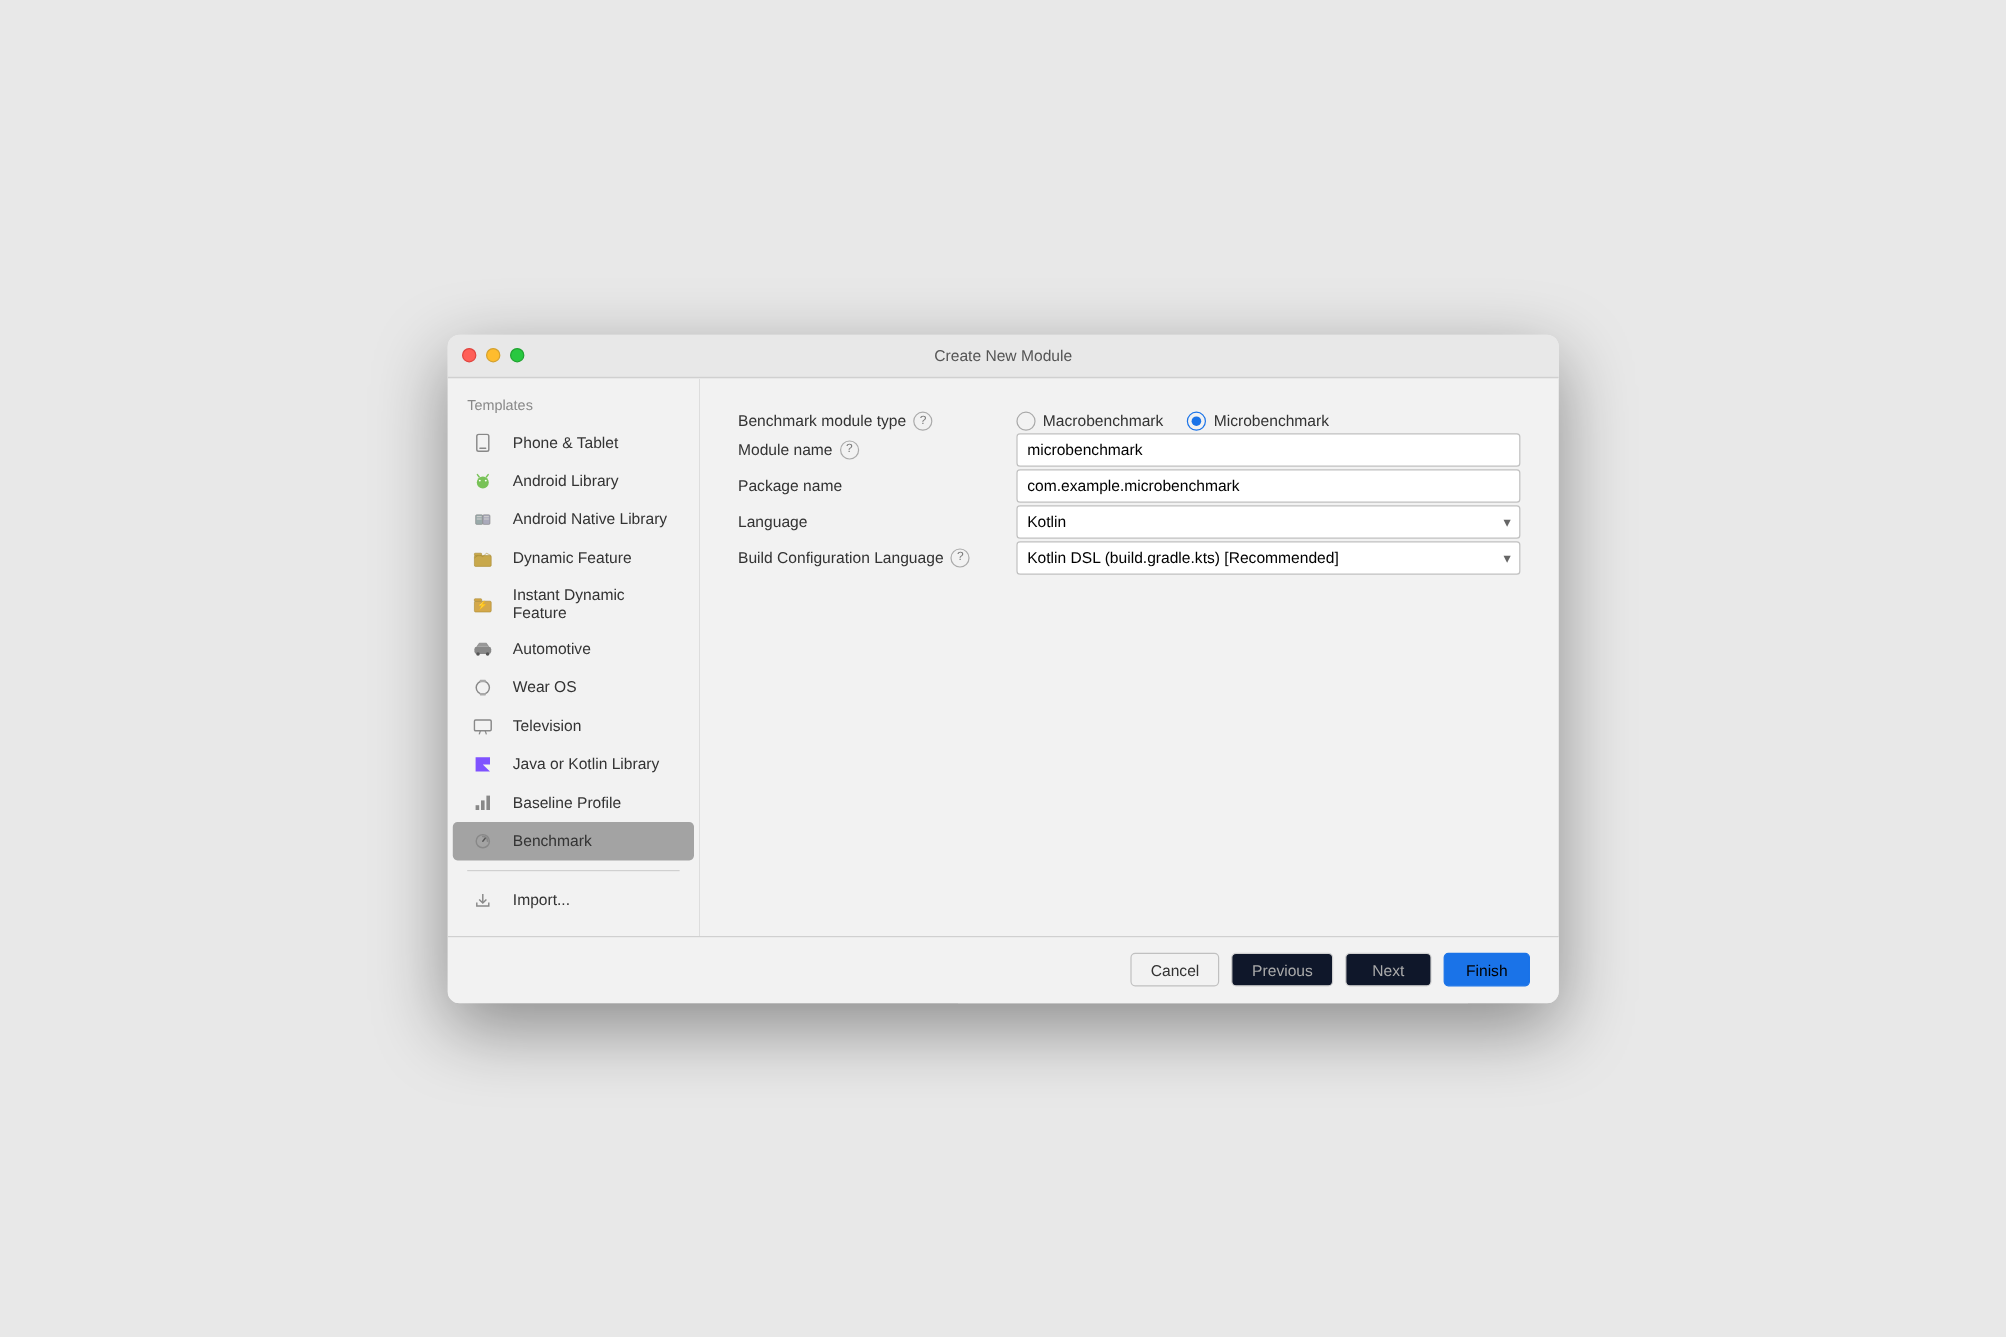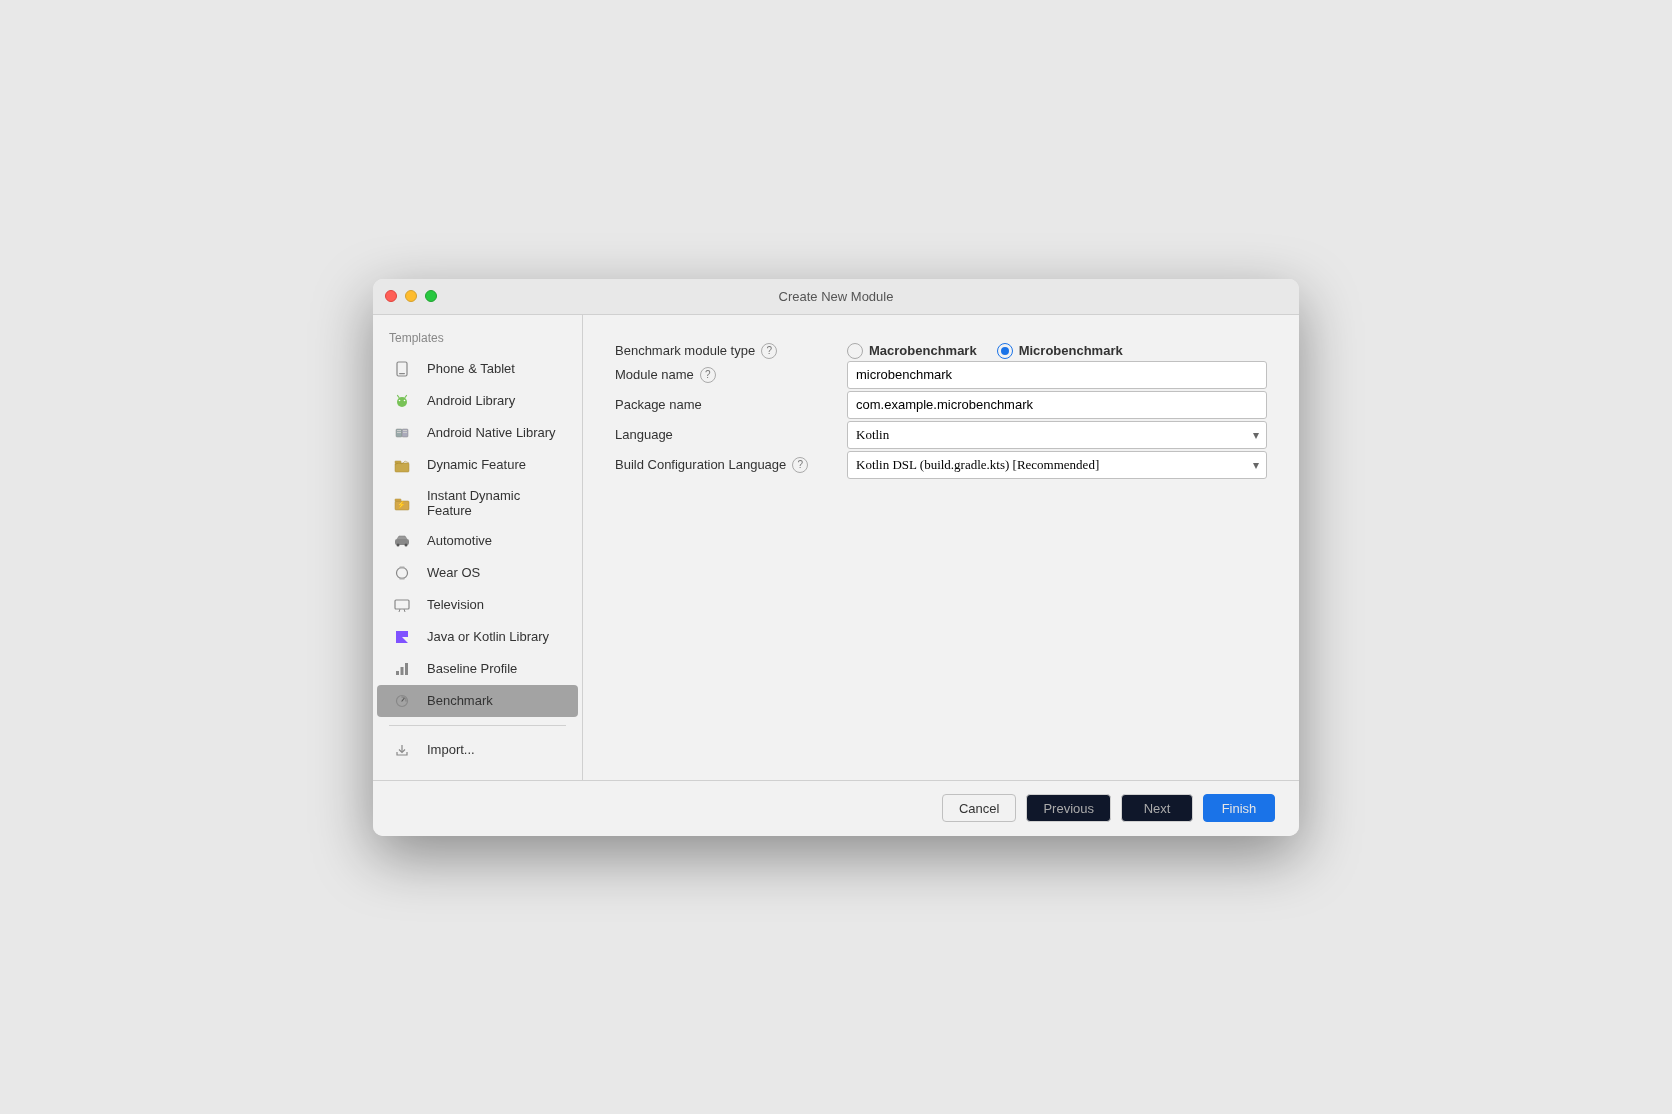--- a/index.html
+++ b/index.html
@@ -168,21 +168,20 @@
     .radio-circle.checked::after {
       content: '';
       width: 8px;
       height: 8px;
       border-radius: 50%;
       background: #1a73e8;
     }
     .radio-label {
       font-size: 13px;
       color: #333;
-      font-weight: bold;
     }
     .text-input {
       width: 100%;
       height: 28px;
       border: 1px solid #c0c0c0;
       border-radius: 3px;
       padding: 4px 8px;
       font-size: 13px;
       background: #fff;
       outline: none;
@@ -193,21 +192,20 @@
       border: 1px solid #c0c0c0;
       border-radius: 3px;
       padding: 4px 8px;
       font-size: 13px;
       background: #fff;
       outline: none;
       appearance: none;
       -webkit-appearance: none;
       cursor: pointer;
       position: relative;
-      font-family: Liberation Serif, serif;
     }
     .select-wrapper {
       position: relative;
       width: 100%;
     }
     .select-wrapper::after {
       content: '▾';
       position: absolute;
       right: 8px;
       top: 50%;
@@ -239,21 +237,21 @@
       min-width: 72px;
     }
     .btn-default {
       background: #f2f2f2;
       border: 1px solid #c0c0c0;
       color: #333;
     }
     .btn-primary {
       background: #1a73e8;
       border: 1px solid #1a73e8;
-      color: #e5e5e5;
+      color: #000000;
       font-weight: 500;
     }
     .btn-disabled {
       background: #0f172a;
       border: 1px solid #d0d0d0;
       color: #aaa;
       cursor: default;
     }
   </style>
 </head>

